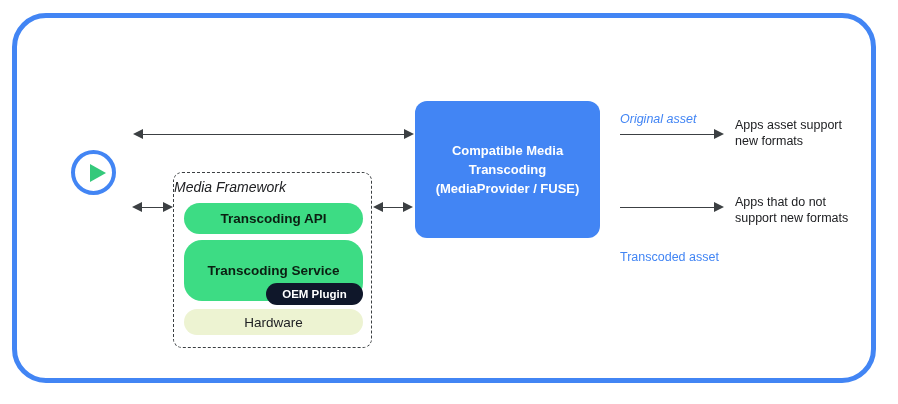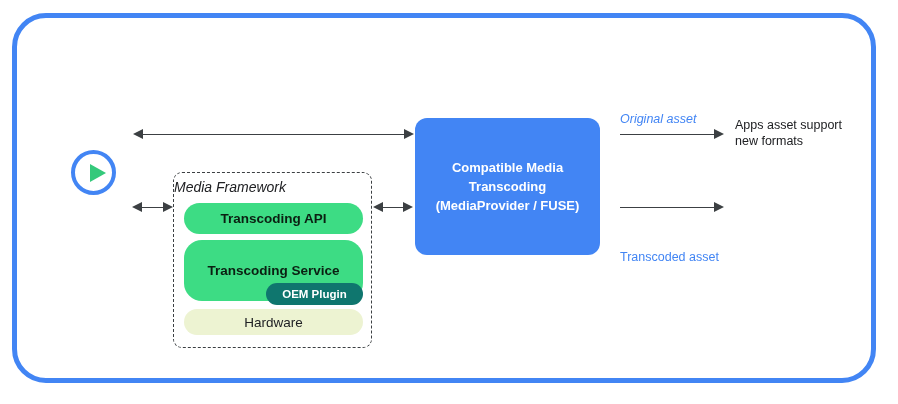--- a/index.html
+++ b/index.html
@@ -113,21 +113,21 @@
     border-radius: 18px;
     font-size: 13.5px;
     font-weight: bold;
     color: #0b1f12;
   }
   #oem-plugin {
     left: 92px;
     top: 110px;
     width: 97px;
     height: 22px;
-    background: #0f766e;
+    background: #0f172a;
     border-radius: 11px;
     font-size: 11.5px;
     font-weight: bold;
     color: #ffffff;
   }
   #hardware {
     left: 10px;
     top: 136px;
     width: 179px;
     height: 26px;
@@ -149,21 +149,20 @@
     display: flex;
     align-items: center;
     justify-content: center;
     text-align: center;
     color: #ffffff;
     font-size: 13px;
     font-weight: bold;
     line-height: 19px;
     padding: 0 8px;
     box-sizing: border-box;
-    margin-top: 17px;
   }
 
   
   .arrow-line {
     position: absolute;
     height: 0;
     border-top: 1.8px solid #3c4043;
   }
   .arrow-head {
     position: absolute;
@@ -251,14 +250,16 @@
 
   <div class="asset-label" id="original-asset-label">Original asset</div>
   <div class="arrow-line" id="arrow-orig-line"></div>
   <div class="arrow-head right" id="arrow-orig-head"></div>
   <div class="apps-label" id="apps-support-label">Apps asset support
 new formats</div>
 
   <div class="arrow-line" id="arrow-trans-line"></div>
   <div class="arrow-head right" id="arrow-trans-head"></div>
   <div class="asset-label" id="transcoded-asset-label">Transcoded asset</div>
+  <div class="apps-label" id="apps-not-support-label">Apps that do not
+support new formats</div>
 
 </div>
 
 </body></html>

